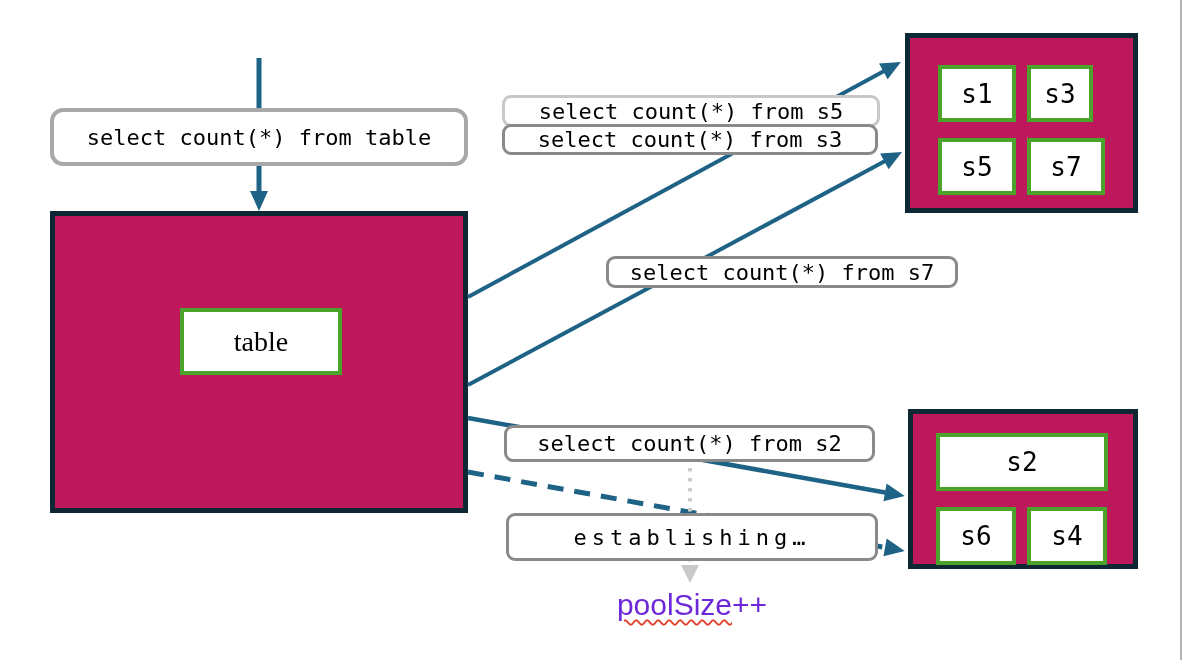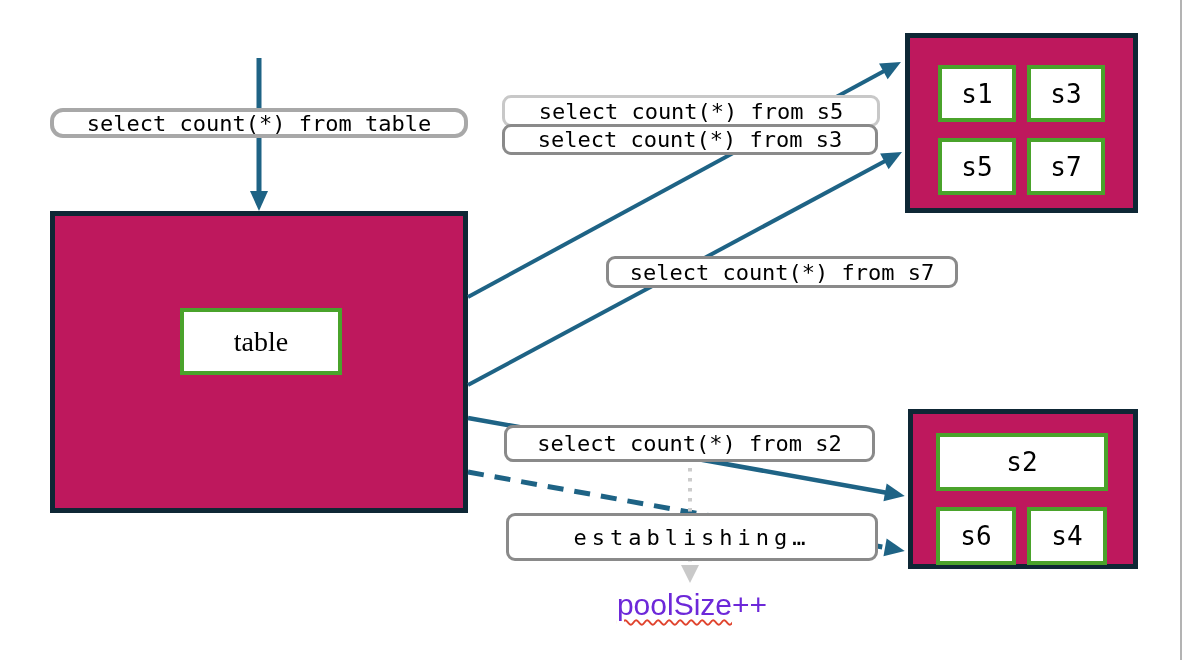--- a/index.html
+++ b/index.html
@@ -78,21 +78,21 @@
   <div class="bigbox" style="left:50px;top:211px;width:418px;height:302px;">
     <div class="table-inner" style="left:125px;top:92px;width:162px;height:67px;">
       <span>table</span>
     </div>
   </div>
 
   <div class="bigbox" style="left:905px;top:33px;width:233px;height:180px;">
     <div class="shard" style="left:28px;top:27px;width:78px;height:57px;">
       <span>s1</span>
     </div>
-    <div class="shard" style="left:117px;top:27px;width:78px;height:57px;">
+    <div class="shard" style="left:117px;top:27px;width:66px;height:57px;">
       <span>s3</span>
     </div>
     <div class="shard" style="left:28px;top:100px;width:78px;height:57px;">
       <span>s5</span>
     </div>
     <div class="shard" style="left:117px;top:100px;width:78px;height:57px;">
       <span>s7</span>
     </div>
   </div>
 
@@ -101,21 +101,21 @@
       <span>s2</span>
     </div>
     <div class="shard" style="left:23px;top:93px;width:80px;height:58px;">
       <span>s6</span>
     </div>
     <div class="shard" style="left:114px;top:93px;width:80px;height:58px;">
       <span>s4</span>
     </div>
   </div>
 
-  <div class="qlabel big" style="left:50px;top:108px;width:418px;height:30px;">select count(*) from table</div>
+  <div class="qlabel big" style="left:50px;top:108px;width:418px;height:58px;">select count(*) from table</div>
 
   <div class="qlabel light" style="left:502px;top:95px;width:378px;height:32px;">select count(*) from s5</div>
 
   <div class="qlabel" style="left:502px;top:124px;width:376px;height:31px;">select count(*) from s3</div>
 
   <div class="qlabel" style="left:606px;top:256px;width:352px;height:32px;">select count(*) from s7</div>
 
   <div class="qlabel" style="left:504px;top:425px;width:371px;height:37px;">select count(*) from s2</div>
 
   <div class="qlabel spaced" style="left:506px;top:513px;width:372px;height:48px;">establishing…</div>

